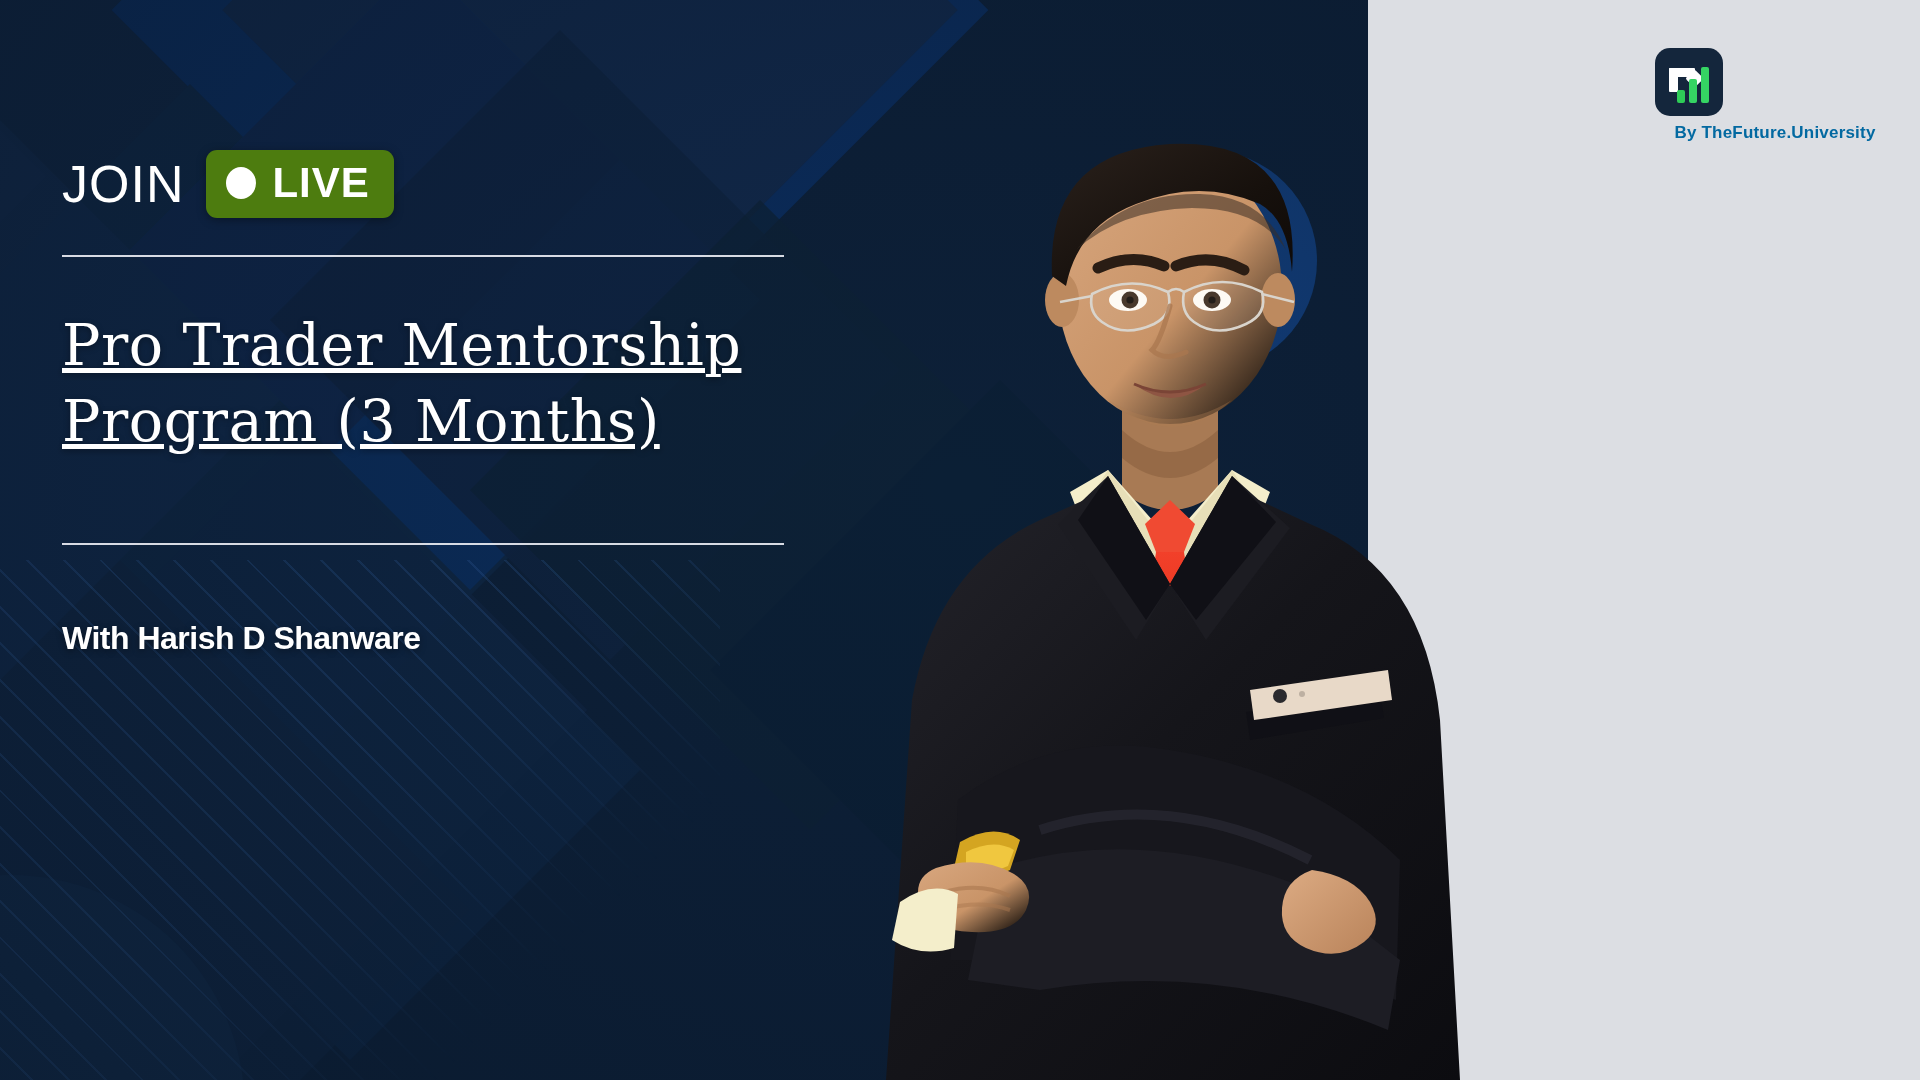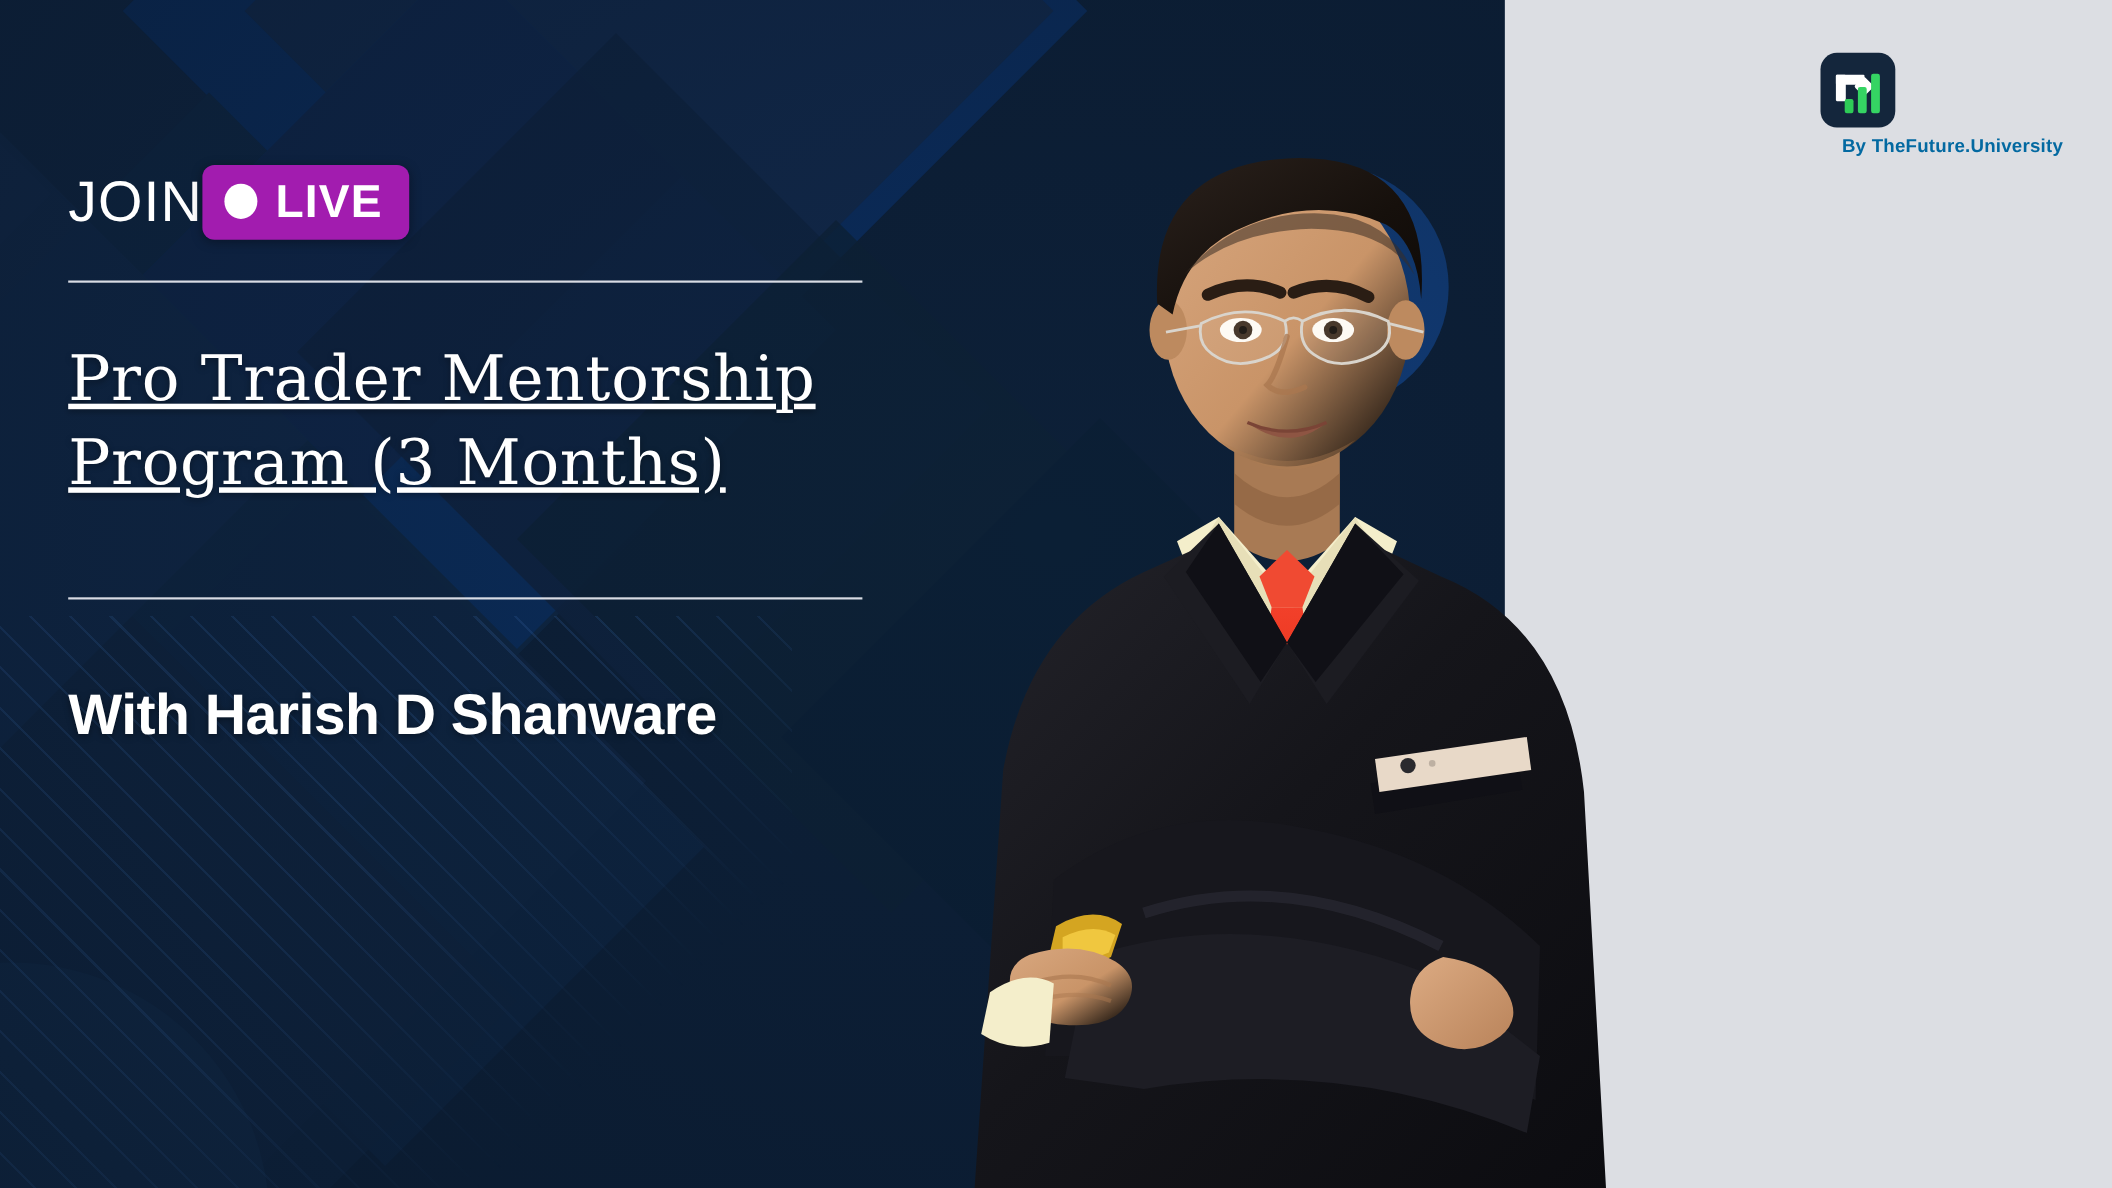--- a/index.html
+++ b/index.html
@@ -58,28 +58,28 @@
   .vignette{
     position:absolute; inset:0;
     background:radial-gradient(120% 120% at 70% 45%, rgba(9,24,44,0) 0%, rgba(8,22,40,0.55) 75%, rgba(7,20,36,0.8) 100%);
   }
 
   
   .content{ position:absolute; left:0; top:0; width:1368px; height:1080px; }
 
   .join-row{
     position:absolute; left:62px; top:150px;
-    display:flex; align-items:center; 
+    display:flex; align-items:center; gap:22px;
   }
   .join-text{
     color:#ffffff; font-size:52px; font-weight:400; letter-spacing:1px;
     line-height:1;
   }
   .live-badge{
-    background:#a21caf; border-radius:11px;
+    background:#4d7c0f; border-radius:11px;
     padding:12px 24px 14px 20px;
     display:flex; align-items:center; gap:16px;
     box-shadow:0 2px 10px rgba(0,0,0,.35);
   }
   .live-dot{ width:30px; height:32px; border-radius:50%; background:#ffffff; flex:none; }
   .live-text{ color:#ffffff; font-size:42px; font-weight:700; letter-spacing:1px; line-height:1; }
 
   .rule{
     position:absolute; height:2px; background:#e9ecf2; opacity:.92;
   }
@@ -90,21 +90,21 @@
     position:absolute; left:62px; top:308px; width:800px;
     font-family:"DejaVu Serif", serif;
     color:#ffffff; font-size:57px; font-weight:400; line-height:1.33;
     letter-spacing:.6px;
     text-shadow:0 2px 6px rgba(0,0,0,.35);
     text-decoration:underline;
   }
 
   .presenter{
     position:absolute; left:62px; top:620px; width:860px;
-    color:#ffffff; font-size:52px; font-weight:700; letter-spacing:-0.5px;
+    color:#ffffff; font-size:32px; font-weight:700; letter-spacing:-0.5px;
     text-shadow:0 2px 7px rgba(0,0,0,.4);
   }
 
   
   .person{ position:absolute; left:840px; top:100px; width:700px; height:980px; }
   .person svg{ display:block; width:100%; height:100%; }
 
   
   .logo{
     position:absolute; left:1655px; top:48px; width:240px; height:105px;

